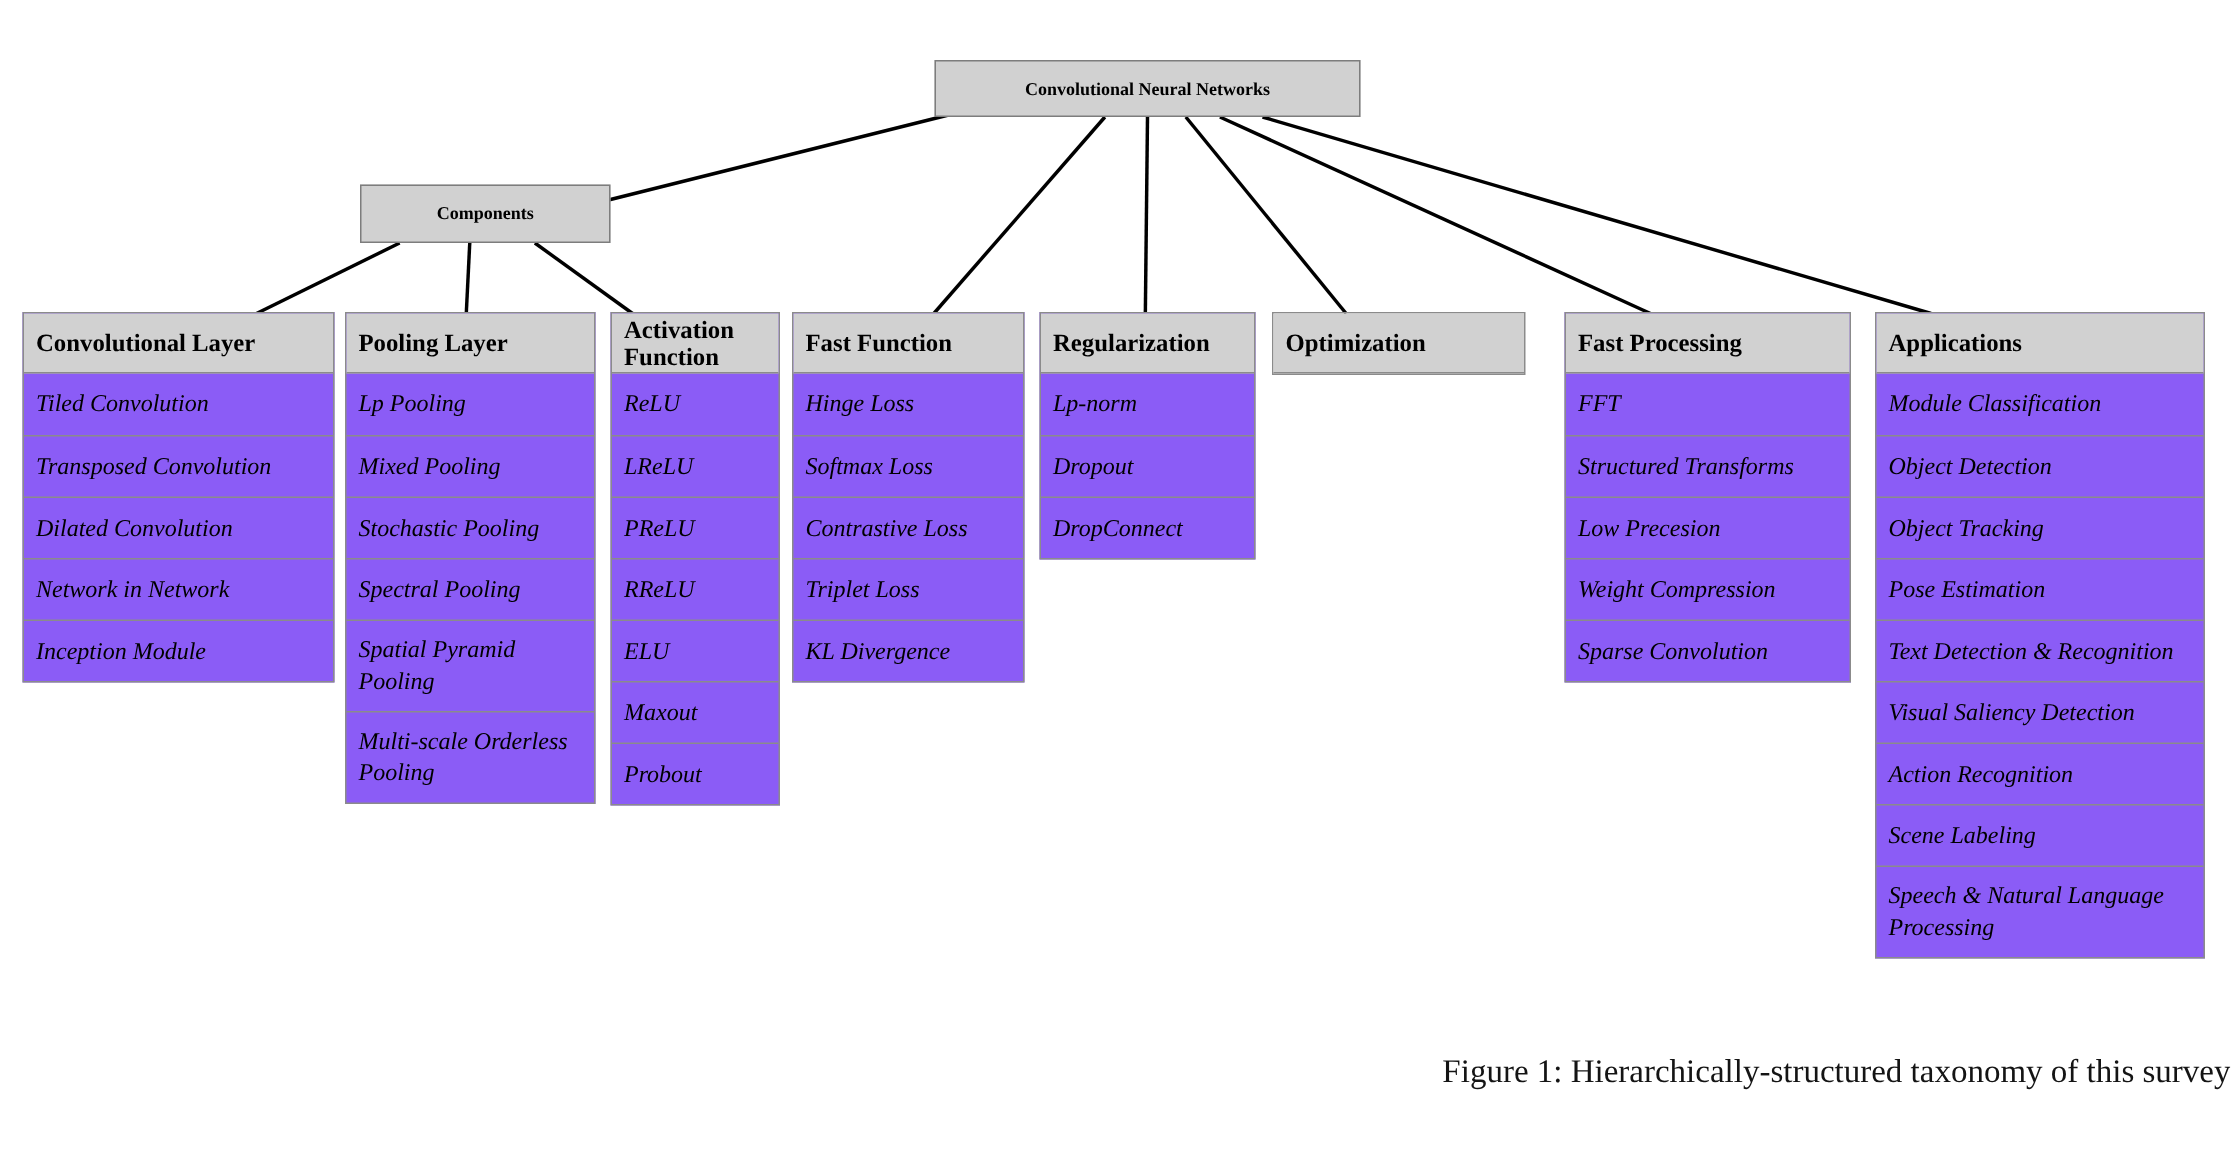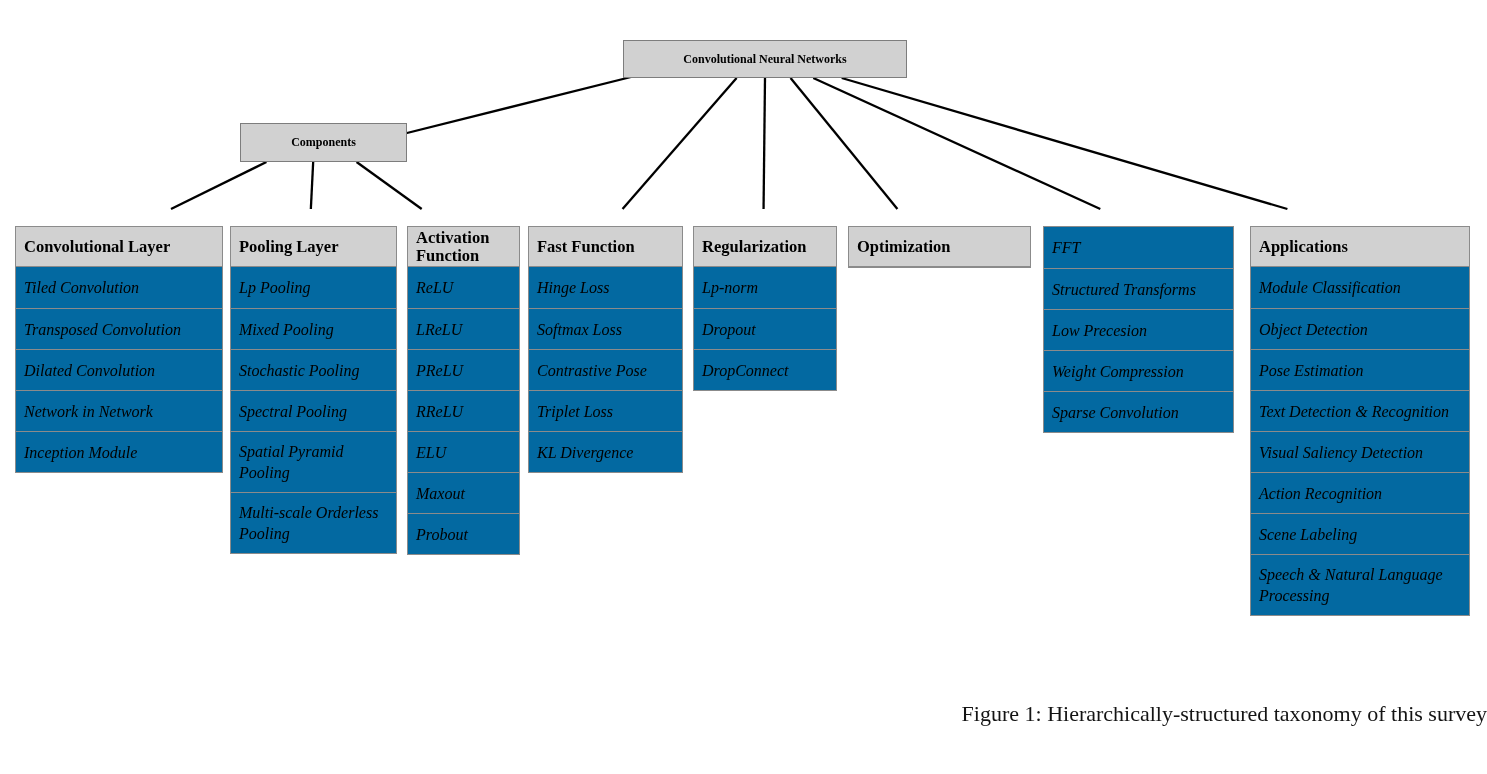--- a/index.html
+++ b/index.html
@@ -28,24 +28,23 @@
     align-items: center;
     justify-content: center;
     font-weight: bold;
     font-size: 12px;
     white-space: nowrap;
   }
   .col {
     position: absolute;
     top: 208px;
     z-index: 1;
-    background: #0369a1;
+    background: #8b5cf6;
     border: 1px solid #8b8b8b;
     box-sizing: border-box;
-    margin-top: 18px;
   }
   .col-header {
     height: 40px;
     box-sizing: border-box;
     background: #d1d1d1;
     border-bottom: 1px solid #8b8b8b;
     display: flex;
     align-items: center;
     padding: 0 8px;
     font-weight: bold;
@@ -128,54 +127,56 @@
         <div class="col-row">Maxout</div>
         <div class="col-row">Probout</div>
       </div>
   </div>
 
   <div class="col" id="col-3" style="left:528px; width:155px;">
     <div class="col-header">Fast Function</div>
     <div class="col-rows">
         <div class="col-row">Hinge Loss</div>
         <div class="col-row">Softmax Loss</div>
-        <div class="col-row">Contrastive Pose</div>
+        <div class="col-row">Contrastive Loss</div>
         <div class="col-row">Triplet Loss</div>
         <div class="col-row">KL Divergence</div>
       </div>
   </div>
 
   <div class="col" id="col-4" style="left:693px; width:144px;">
     <div class="col-header">Regularization</div>
     <div class="col-rows">
         <div class="col-row">Lp-norm</div>
         <div class="col-row">Dropout</div>
         <div class="col-row">DropConnect</div>
       </div>
   </div>
 
-  <div class="col" id="col-5" style="left:848px; width:183px;">
+  <div class="col" id="col-5" style="left:848px; width:169px;">
     <div class="col-header">Optimization</div>
   </div>
 
   <div class="col" id="col-6" style="left:1043px; width:191px;">
+    <div class="col-header">Fast Processing</div>
     <div class="col-rows">
         <div class="col-row">FFT</div>
         <div class="col-row">Structured Transforms</div>
         <div class="col-row">Low Precesion</div>
         <div class="col-row">Weight Compression</div>
         <div class="col-row">Sparse Convolution</div>
       </div>
   </div>
 
   <div class="col" id="col-7" style="left:1250px; width:220px;">
     <div class="col-header">Applications</div>
     <div class="col-rows">
         <div class="col-row">Module Classification</div>
         <div class="col-row">Object Detection</div>
+        <div class="col-row">Object Tracking</div>
         <div class="col-row">Pose Estimation</div>
         <div class="col-row">Text Detection &amp; Recognition</div>
         <div class="col-row">Visual Saliency Detection</div>
         <div class="col-row">Action Recognition</div>
         <div class="col-row">Scene Labeling</div>
         <div class="col-row">Speech &amp; Natural Language Processing</div>
       </div>
   </div>
 
   <div class="caption">Figure 1: Hierarchically-structured taxonomy of this survey</div>

